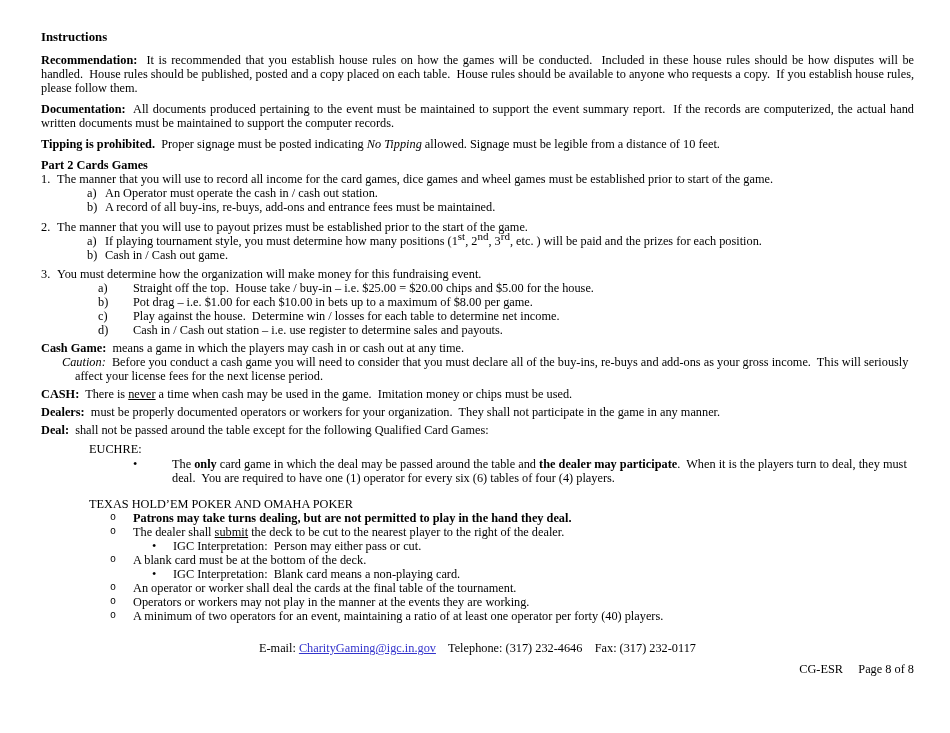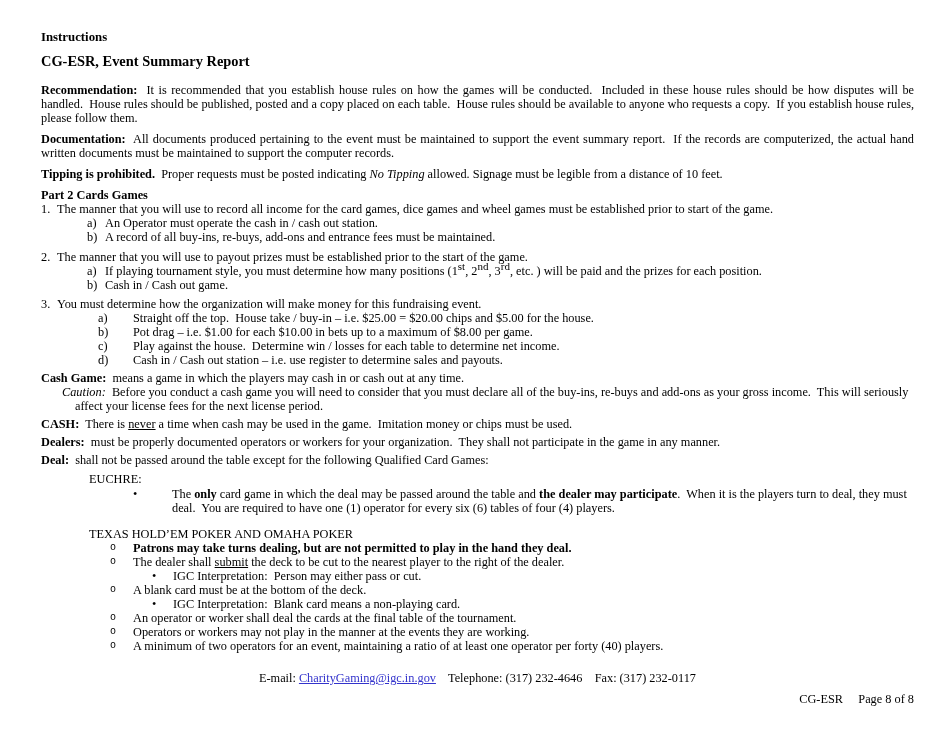--- a/index.html
+++ b/index.html
@@ -35,25 +35,24 @@
   .u{text-decoration:underline;}
   .sup{vertical-align:super;font-size:11px;line-height:0;}
   .link{color:var(--link,#3333cc);text-decoration:underline;cursor:pointer;}
 </style>
 </head>
 <body>
 
 <div class="page">
 
   <div class="h1">Instructions</div>
-  <div class="h2">CG-ESR, Event Summary Report</div>
 
   <div class="para"><span class="b">Recommendation:</span><span>  It is recommended that you establish house rules on how the games will be conducted.  Included in these house rules should be how disputes will be handled.  House rules should be published, posted and a copy placed on each table.  House rules should be available to anyone who requests a copy.  If you establish house rules, please follow them.</span></div>
   <div class="para"><span class="b">Documentation:</span><span>  All documents produced pertaining to the event must be maintained to support the event summary report.  If the records are computerized, the actual hand written documents must be maintained to support the computer records.</span></div>
-  <div class="para"><span class="b">Tipping is prohibited.</span><span>  Proper requests must be posted indicating </span><span class="i">No Tipping</span><span> allowed. Signage must be legible from a distance of 10 feet.</span></div>
+  <div class="para"><span class="b">Tipping is prohibited.</span><span>  Proper signage must be posted indicating </span><span class="i">No Tipping</span><span> allowed. Signage must be legible from a distance of 10 feet.</span></div>
 
   <div class="h3">Part 2 Cards Games</div>
 
   <div>
     <div class="row">
       <span class="num">1.</span>
       <span class="itext"><span>The manner that you will use to record all income for the card games, dice games and wheel games must be established prior to start of the game.</span></span>
     </div>
     <div class="row sub1">
       <span class="slabel">a)</span>

